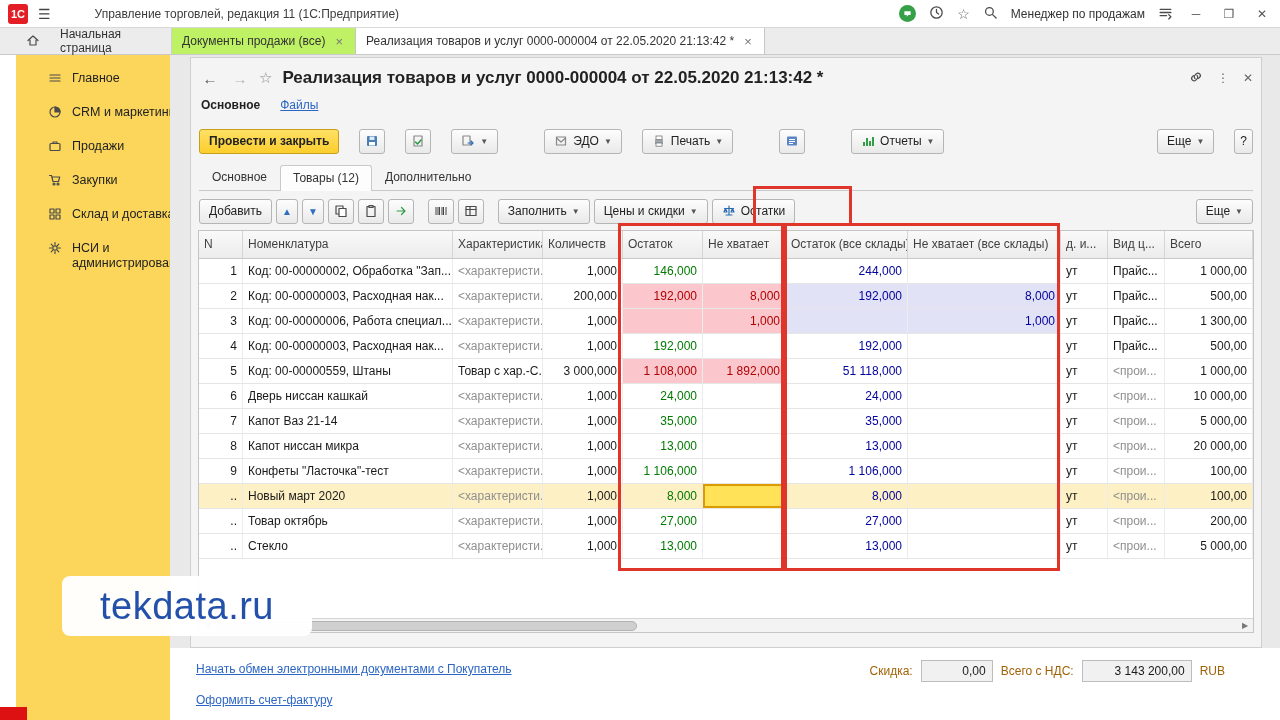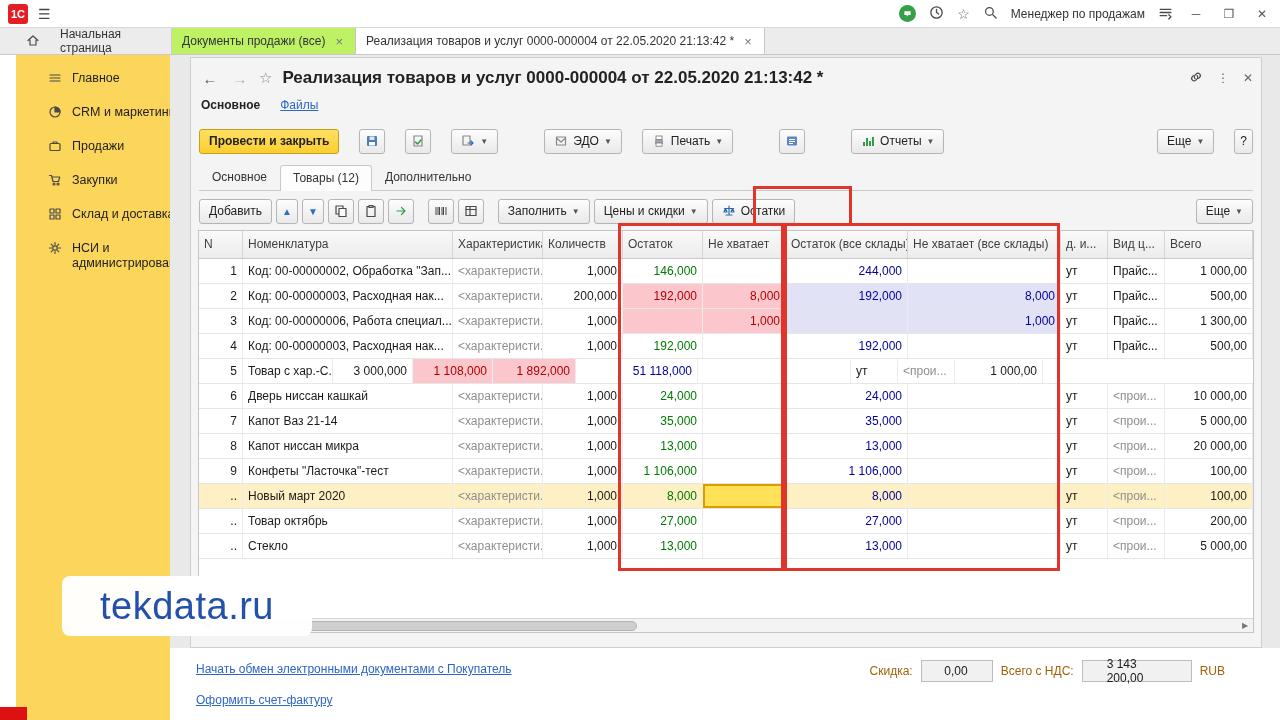--- a/index.html
+++ b/index.html
@@ -109,37 +109,38 @@
   .hs-arrow { width:16px; text-align:center; font-size:8px; color:#777; }
   .hs-thumb { width:420px; height:10px; margin-left:2px; background:#cfcfcf; border:1px solid #b3b3b3;
               border-radius:5px; }
 
   
   .page-footer { position:absolute; left:0; right:0; top:593px; bottom:0; background:#fff; }
   .f-link { position:absolute; left:26px; color:var(--link-blue); text-decoration:underline; }
   .totals { position:absolute; right:55px; top:12px; display:flex; align-items:center; gap:8px; }
   .t-label { color:#a16207; }
   .field { height:22px; border:1px solid #bdbdbd; background:#f1f1f1; display:flex; align-items:center;
-           justify-content:flex-end; padding:0 24px; }
+           justify-content:flex-end; padding:0 6px; }
 
   
   .annot { position:absolute; border:3px solid var(--annotation-red); z-index:40; pointer-events:none; }
   .watermark { position:absolute; left:62px; top:576px; width:250px; height:60px; background:rgba(255,255,255,0.97);
                border-radius:8px; z-index:45; display:flex; align-items:center; justify-content:center;
                color:var(--watermark-blue); font-size:38px; letter-spacing:0.5px; }
   .red-corner { position:absolute; left:0; top:707px; width:27px; height:13px; background:#dd1111; z-index:46; }
 </style>
 </head>
 <body>
 
 <div class="screen">
 
   <header class="titlebar">
     <div class="logo">1С</div>
     <span class="tb-burger">☰</span>
+    <span class="app-title">Управление торговлей, редакция 11 (1С:Предприятие)</span>
     <div class="tb-right">
       <span class="disc-circle">
         <svg width="11" height="11" viewBox="0 0 14 14">
             <path d="M3 4h8v5H8l-2 2V9H3z" fill="#fff"></path>
           </svg>
       </span>
       <span>
         <svg class="ic" width="15" height="15" viewBox="0 0 14 14">
             <circle cx="7" cy="7" r="5.3"></circle>
             <path d="M7 4v3l2 1.5"></path>
@@ -449,20 +450,21 @@
               <div class="td col-stock num greentxt">192,000</div>
               <div class="td col-short num"></div>
               <div class="td col-stockall num bluetxt">192,000</div>
               <div class="td col-shortall num"></div>
               <div class="td col-unit">ут</div>
               <div class="td col-ptype">Прайс...</div>
               <div class="td col-price num">500,00</div>
             </div>
             <div class="tr">
               <div class="td col-n num">5</div>
+              <div class="td col-name">Код: 00-00000559, Штаны</div>
               <div class="td col-char">Товар с хар.-С...</div>
               <div class="td col-qty num">3 000,000</div>
               <div class="td col-stock num pink redtxt">1 108,000</div>
               <div class="td col-short num pink redtxt">1 892,000</div>
               <div class="td col-stockall num bluetxt">51 118,000</div>
               <div class="td col-shortall num"></div>
               <div class="td col-unit">ут</div>
               <div class="td col-ptype muted">&lt;прои...</div>
               <div class="td col-price num">1 000,00</div>
             </div>

